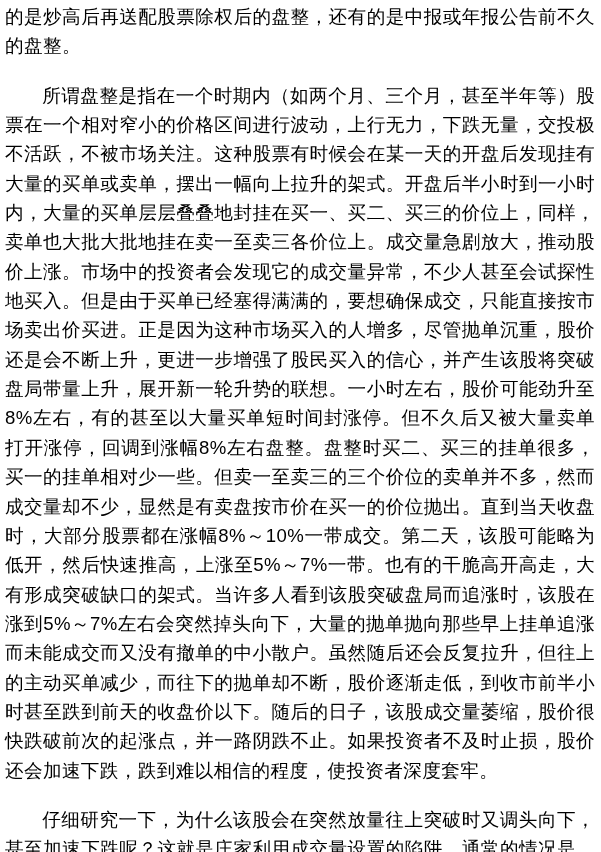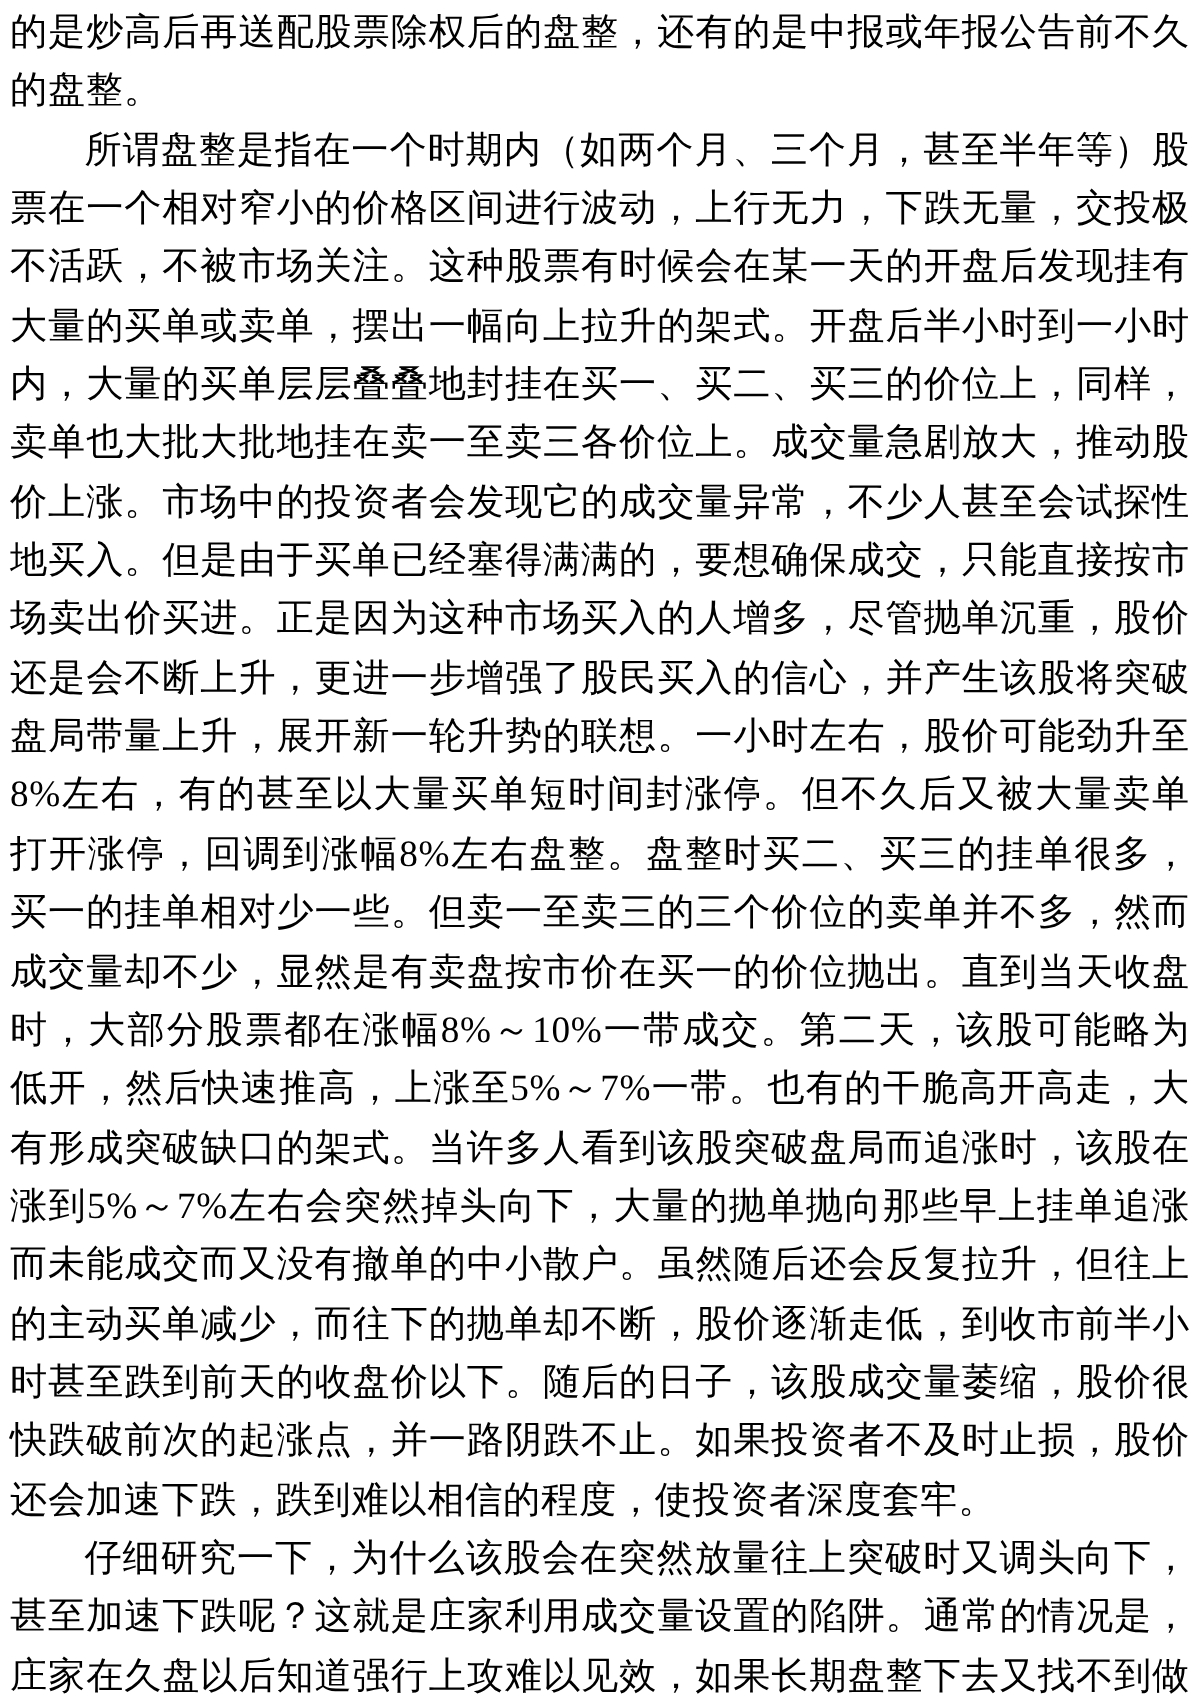--- a/index.html
+++ b/index.html
@@ -12,34 +12,35 @@
     height: 852px;
     overflow: hidden;
   }
   .page {
     box-sizing: border-box;
     width: 601px;
     height: 744px;
     padding: 2px 6px 0 5px;
     background: #ffffff;
     color: #000000;
-    font-family: Liberation Serif, serif;
+    font-family: Liberation Sans, sans-serif;
   }
   .page p {
     margin: 0;
     font-size: 18.6px;
     line-height: 29.35px;
     text-align: justify;
     text-justify: inter-character;
     letter-spacing: 0.02em;
     word-break: break-all;
     font-weight: 500;
   }
   .page p.indent {
     text-indent: 2em;
+    margin-top: 20px;
   }
 </style>
 </head>
 <body>
 
 <div class="page">
   <p>的是炒高后再送配股票除权后的盘整，还有的是中报或年报公告前不久的盘整。</p>
   <p class="indent">所谓盘整是指在一个时期内（如两个月、三个月，甚至半年等）股票在一个相对窄小的价格区间进行波动，上行无力，下跌无量，交投极不活跃，不被市场关注。这种股票有时候会在某一天的开盘后发现挂有大量的买单或卖单，摆出一幅向上拉升的架式。开盘后半小时到一小时内，大量的买单层层叠叠地封挂在买一、买二、买三的价位上，同样，卖单也大批大批地挂在卖一至卖三各价位上。成交量急剧放大，推动股价上涨。市场中的投资者会发现它的成交量异常，不少人甚至会试探性地买入。但是由于买单已经塞得满满的，要想确保成交，只能直接按市场卖出价买进。正是因为这种市场买入的人增多，尽管抛单沉重，股价还是会不断上升，更进一步增强了股民买入的信心，并产生该股将突破盘局带量上升，展开新一轮升势的联想。一小时左右，股价可能劲升至8%左右，有的甚至以大量买单短时间封涨停。但不久后又被大量卖单打开涨停，回调到涨幅8%左右盘整。盘整时买二、买三的挂单很多，买一的挂单相对少一些。但卖一至卖三的三个价位的卖单并不多，然而成交量却不少，显然是有卖盘按市价在买一的价位抛出。直到当天收盘时，大部分股票都在涨幅8%～10%一带成交。第二天，该股可能略为低开，然后快速推高，上涨至5%～7%一带。也有的干脆高开高走，大有形成突破缺口的架式。当许多人看到该股突破盘局而追涨时，该股在涨到5%～7%左右会突然掉头向下，大量的抛单抛向那些早上挂单追涨而未能成交而又没有撤单的中小散户。虽然随后还会反复拉升，但往上的主动买单减少，而往下的抛单却不断，股价逐渐走低，到收市前半小时甚至跌到前天的收盘价以下。随后的日子，该股成交量萎缩，股价很快跌破前次的起涨点，并一路阴跌不止。如果投资者不及时止损，股价还会加速下跌，跌到难以相信的程度，使投资者深度套牢。</p>
   <p class="indent">仔细研究一下，为什么该股会在突然放量往上突破时又调头向下，甚至加速下跌呢？这就是庄家利用成交量设置的陷阱。通常的情况是，庄家在久盘以后知道强行上攻难以见效，如果长期盘整下去又找不到做多题材，甚至可能还有潜在的利空消息已经被庄家知道。为了赶快脱身，庄家在久盘后，</p>
 </div>

